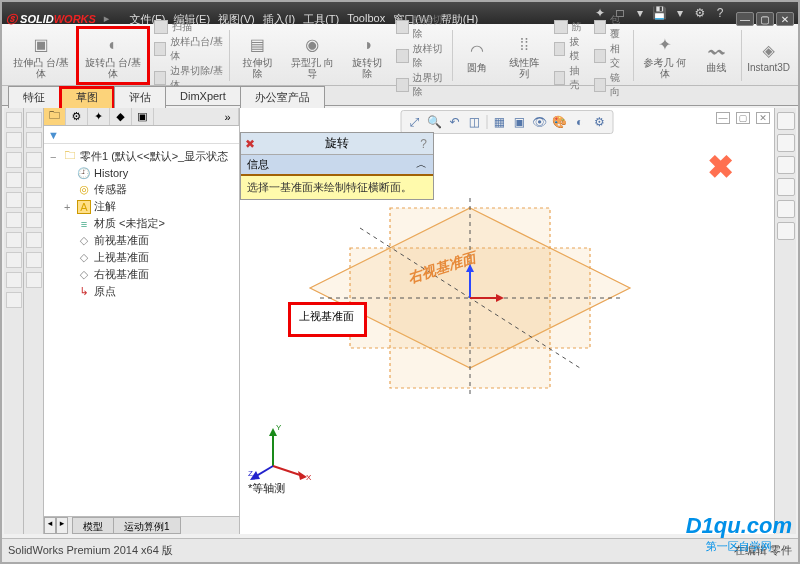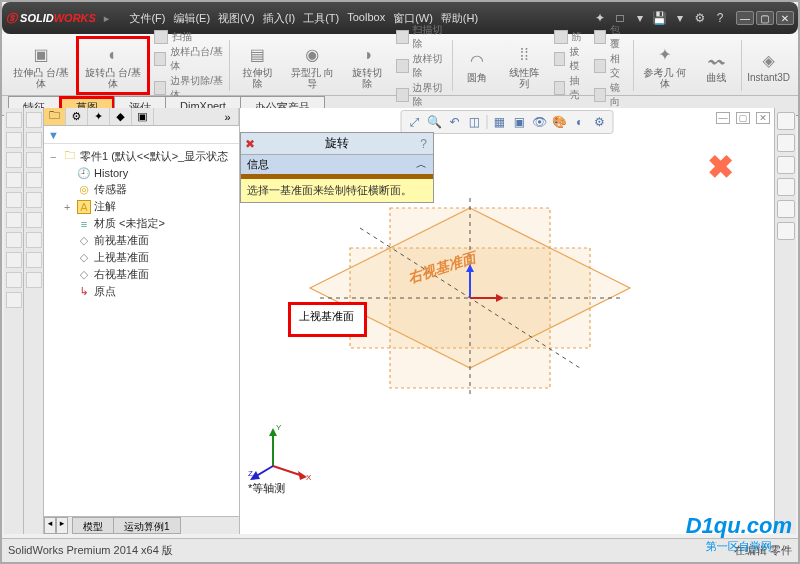--- a/index.html
+++ b/index.html
@@ -1,18 +1,18 @@
 <!DOCTYPE html>
 <html><head>
 <meta charset="utf-8">
 <style>
 * { box-sizing: border-box; margin: 0; padding: 0; }
 body { font-family: "Microsoft YaHei", Arial, sans-serif; font-size: 11px; background: #f0f0f0; width: 800px; height: 564px; position: relative; overflow: hidden; border: 2px solid #aaa; }
 
-.title-bar { height: 22px; background: linear-gradient(#4a4a4a, #2a2a2a); display: flex; align-items: center; color: #fff; padding: 16px 4px; border-radius: 8px; }
+.title-bar { height: 22px; background: linear-gradient(#4a4a4a, #2a2a2a); display: flex; color: #fff; padding: 10px 4px; }
 .title-bar .logo { font-style: italic; font-weight: bold; margin-right: 4px; color: #fff; }
 .title-bar .logo .red { color: #e22; }
 .title-bar .menu-items { display: flex; margin-left: 16px; gap: 8px; color: #ddd; }
 .title-bar .qat { margin-left: auto; display: flex; gap: 4px; align-items: center; }
 .qat-icon { width: 16px; height: 16px; display: inline-flex; align-items: center; justify-content: center; font-size: 12px; color: #ccc; border-radius: 2px; }
 .title-bar .win-btns { margin-left: 8px; display: flex; gap: 2px; }
 .title-bar .win-btns div { width: 18px; height: 14px; background: #555; border: 1px solid #888; border-radius: 2px; display: flex; align-items: center; justify-content: center; color: #eee; font-size: 10px; }
 
 .ribbon { height: 62px; background: linear-gradient(#f7f7f7, #e8e8e8); border-bottom: 1px solid #bbb; display: flex; align-items: stretch; padding: 2px 4px 0; }
 .ribbon-btn { display: flex; flex-direction: column; align-items: center; justify-content: center; padding: 2px 6px; border: 1px solid transparent; color: #555; min-width: 44px; position: relative; }
@@ -56,21 +56,21 @@
 .view-toolbar .vb { width: 18px; height: 18px; display: flex; align-items: center; justify-content: center; color: #57a; font-size: 12px; }
 .view-toolbar .vb.sep { width: 1px; background: #ccc; height: 14px; margin: 2px 1px; }
 
 .doc-ctrls { position: absolute; top: 4px; right: 4px; display: flex; gap: 6px; color: #888; }
 .doc-ctrls div { width: 14px; height: 12px; border: 1px solid #aaa; font-size: 9px; text-align: center; }
 
 .pm-panel { position: absolute; left: 0; top: 24px; width: 194px; background: #f4f4f4; border: 1px solid #999; }
 .pm-title { background: #d8e4f0; height: 22px; display: flex; align-items: center; justify-content: center; font-size: 12px; position: relative; border-bottom: 1px solid #aaa; }
 .pm-title .close { position: absolute; left: 4px; color: #c33; font-size: 12px; }
 .pm-title .help { position: absolute; right: 6px; color: #888; }
-.pm-section { background: #c8d8ec; padding: 2px 6px; border-bottom: 5px solid #a16207; font-size: 11px; display: flex; justify-content: space-between; }
+.pm-section { background: #c8d8ec; padding: 2px 6px; border-bottom: 2px solid #a16207; font-size: 11px; display: flex; justify-content: space-between; }
 .pm-msg { background: #fffaac; padding: 4px 6px; font-size: 11px; color: #333; }
 
 .planes-svg { position: absolute; top: 60px; left: 30px; width: 400px; height: 320px; }
 .plane-label { fill: #e78a3a; font-size: 14px; font-weight: bold; font-style: italic; }
 
 .floating-hint { position: absolute; top: 194px; left: 48px; background: #fff; border: 3px solid #e00; padding: 4px 10px 10px 8px; font-size: 11px; }
 
 .big-x { position: absolute; top: 40px; right: 40px; color: #ff7050; font-size: 32px; font-weight: bold; }
 
 .triad { position: absolute; bottom: 50px; left: 8px; width: 70px; height: 70px; }

